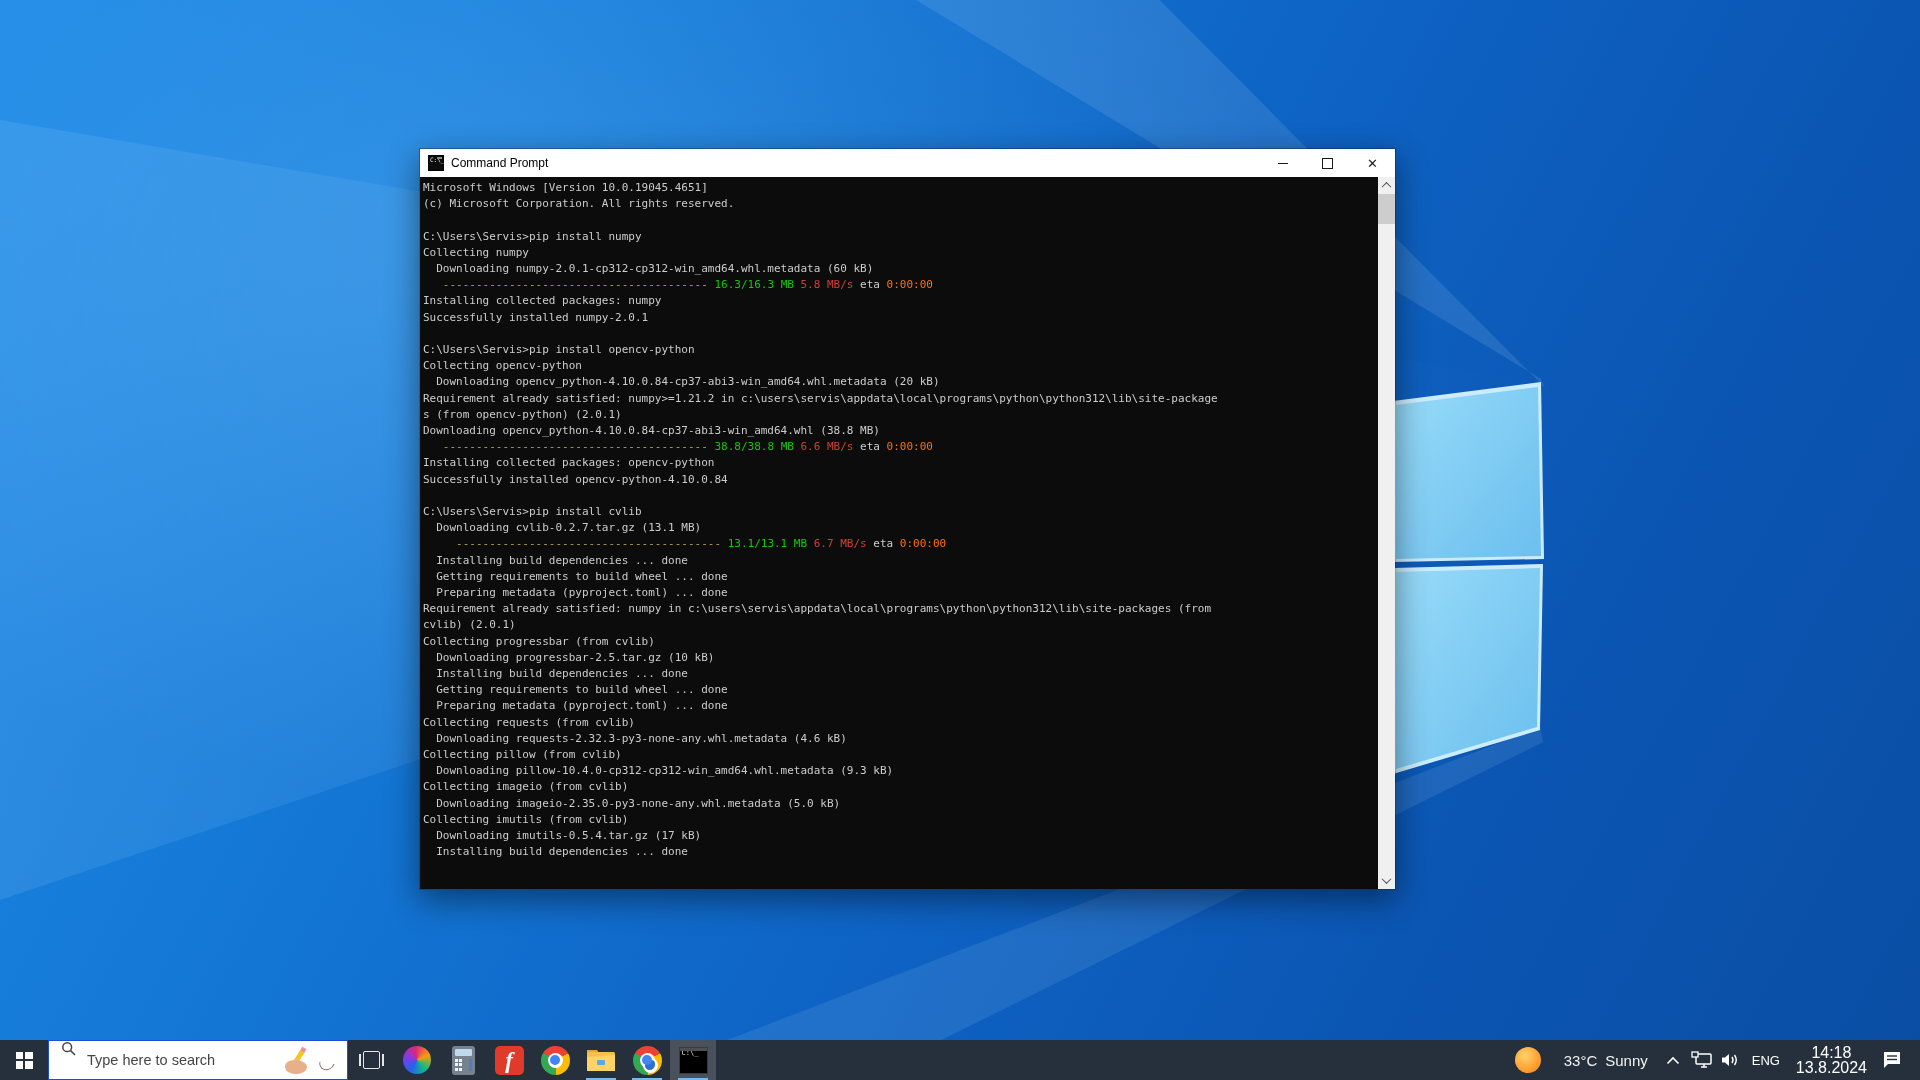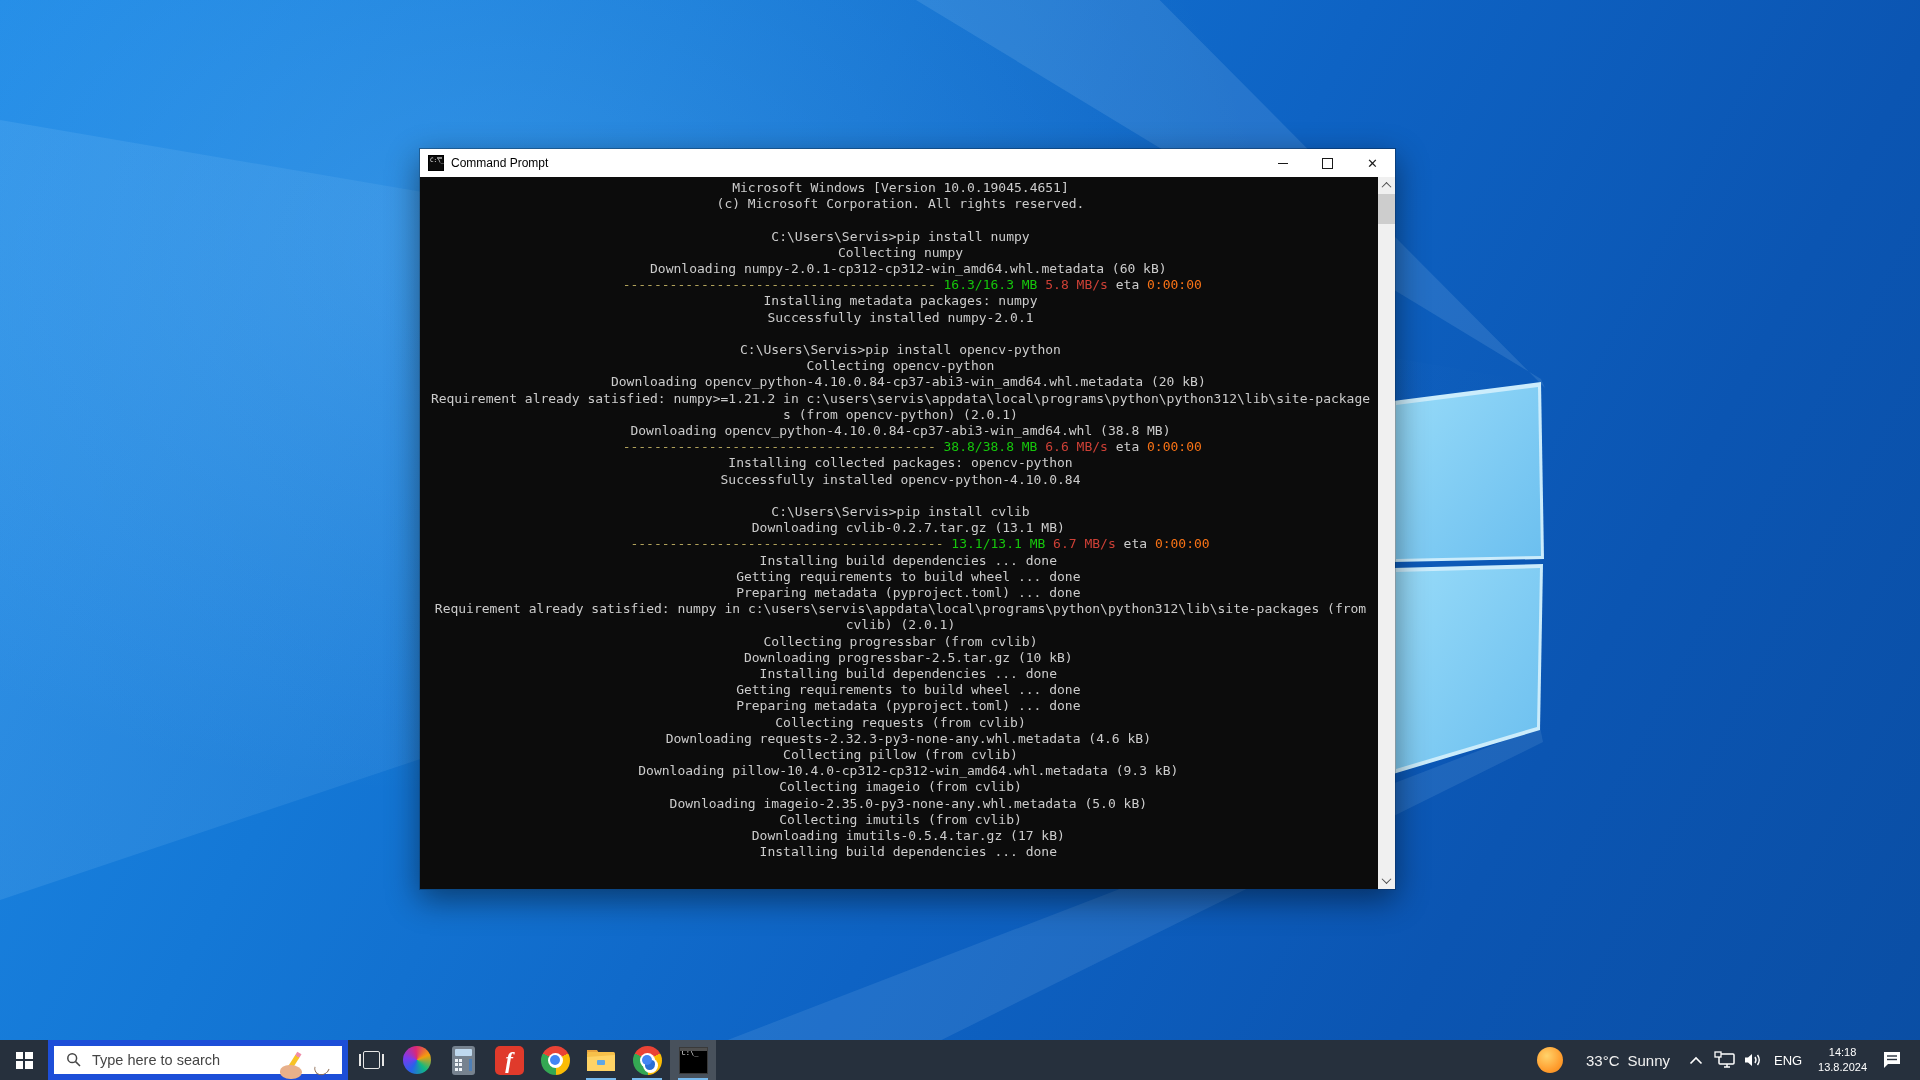--- a/index.html
+++ b/index.html
@@ -20,43 +20,43 @@
     font-family:"DejaVu Sans Mono",monospace;font-size:6px;line-height:6px;}
   .titlebar-icon::after{content:"";position:absolute;right:1px;top:1px;width:5px;height:2px;background:#8a8a8a;}
   .title-text{font-size:12px;color:#000;}
   .win-controls{position:absolute;right:0;top:0;height:28px;display:flex;}
   .win-btn{width:45px;height:28px;display:flex;align-items:center;justify-content:center;}
   .glyph-min{width:10px;height:1px;background:#1a1a1a;}
   .glyph-max{width:9px;height:9px;border:1px solid #1a1a1a;}
   .glyph-close{font-size:13px;color:#1a1a1a;line-height:13px;}
   .term{position:absolute;left:0;right:0;top:28px;bottom:0;background:#0c0c0c;}
   .term-content{position:absolute;left:3px;top:3px;right:17px;bottom:0;overflow:hidden;
-    font-family:"DejaVu Sans Mono",monospace;font-size:13px;line-height:16.2px;color:#cccccc;text-align:center;}
+    font-family:"DejaVu Sans Mono",monospace;font-size:11px;line-height:16.2px;color:#cccccc;}
   .tl{white-space:pre;min-height:16.2px;}
   .c-w{color:#cccccc;} .c-bar{color:#b1a25b;} .c-green{color:#16c60c;}
   .c-red{color:#cd4036;} .c-cyan{color:#f97316;}
   .scrollbar{position:absolute;top:0;right:0;bottom:0;width:17px;background:#f0f0f0;}
   .sb-arrow{position:absolute;left:0;width:17px;height:17px;display:flex;align-items:center;justify-content:center;}
   .sb-up{top:0;} .sb-down{bottom:0;}
   .sb-chev{width:6px;height:6px;border-left:1.5px solid #505050;border-top:1.5px solid #505050;}
   .sb-up .sb-chev{transform:rotate(45deg) translate(1px,1px);}
   .sb-down .sb-chev{transform:rotate(225deg) translate(1px,1px);}
   .sb-thumb{position:absolute;left:0;top:17px;width:17px;height:30px;background:#cdcdcd;}
 
   
   .taskbar{position:absolute;left:0;right:0;bottom:0;height:40px;background:#26303d;z-index:3;
     display:flex;align-items:stretch;}
   .tb-tile{width:46px;display:flex;align-items:center;justify-content:center;position:relative;flex:0 0 auto;}
   .tb-tile.open::after{content:"";position:absolute;bottom:0;left:8px;right:8px;height:2px;background:#76b9ed;}
   .tb-tile.active{background:rgba(255,255,255,.16);}
   .start-btn{width:48px;}
   .win-logo{width:17px;height:17px;display:grid;grid-template-columns:1fr 1fr;grid-template-rows:1fr 1fr;gap:2px;}
   .win-logo div{background:#ffffff;}
-  .search-box{width:300px;background:#ffffff;display:flex;align-items:center;position:relative;flex:0 0 auto;
-    border:6px solid #1d4ed8;box-sizing:border-box;}
+  .search-box{width:300px;background:#ffffff;display:flex;position:relative;flex:0 0 auto;
+    border:1px solid #1d4ed8;box-sizing:border-box;}
   .search-box input{border:0;outline:0;flex:1;font-size:14.5px;color:#333;background:transparent;
     font-family:"Liberation Sans",sans-serif;padding:0;}
   .search-box input::placeholder{color:#454545;opacity:1;}
   .search-glass{margin:0 10px 0 12px;flex:0 0 auto;}
   .search-art{position:absolute;right:10px;top:3px;width:56px;height:34px;pointer-events:none;}
   .pencil{position:absolute;left:14px;top:2px;width:5px;height:26px;transform:rotate(32deg);
     background:linear-gradient(#f08da8 0 4px,#f7c325 4px 21px,#e8e2d0 21px 24px,#4a3420 24px);}
   .hand{position:absolute;left:4px;top:16px;width:22px;height:14px;background:#e8b08a;border-radius:45% 55% 50% 50%;}
   .squiggle{position:absolute;right:2px;top:12px;width:14px;height:12px;border:1.5px solid #8d6e55;
     border-color:transparent transparent #8d6e55 #8d6e55;border-radius:50%;transform:rotate(-30deg);}
@@ -92,21 +92,21 @@
   .cmd-tile-icon::after{content:"";position:absolute;left:0;top:0;right:0;height:3px;background:#4f4f4f;}
   .tb-spacer{flex:1 1 auto;}
   .weather{display:flex;align-items:center;gap:23px;padding:0 12px;}
   .sun{width:26px;height:26px;border-radius:50%;
     background:radial-gradient(circle at 38% 34%,#ffd36b,#ff9d2e 62%,#ef861c);}
   .weather-text{color:#f2f2f2;font-size:15px;display:flex;gap:8px;}
   .tray{display:flex;align-items:center;gap:2px;padding-right:4px;}
   .tray-item{width:27px;height:40px;display:flex;align-items:center;justify-content:center;color:#fff;}
   .lang{font-size:13px;color:#fff;width:38px;text-align:center;}
   .clock{display:flex;flex-direction:column;align-items:center;justify-content:center;
-    color:#fff;font-size:11px;line-height:15px;padding:0 9px;text-align:right;}
+    color:#fff;font-size:16px;line-height:15px;padding:0 9px;text-align:right;}
   .show-desktop{width:8px;border-left:1px solid rgba(255,255,255,.3);}
 </style>
 </head>
 <body>
 
 <div class="desktop">
   <svg class="wallpaper-svg" width="1920" height="1080" viewBox="0 0 1920 1080">
     <defs>
       <linearGradient id="paneGrad" x1="0" y1="0" x2="1" y2="1">
         <stop offset="0" stop-color="#8fd8f8" stop-opacity="0.85"></stop>
@@ -146,21 +146,21 @@
     </div>
     <div class="term">
       <div class="term-content">
           <div class="tl"><span class="c-w">Microsoft Windows [Version 10.0.19045.4651]</span></div>
           <div class="tl"><span class="c-w">(c) Microsoft Corporation. All rights reserved.</span></div>
           <div class="tl"><span class="c-w"></span></div>
           <div class="tl"><span class="c-w">C:\Users\Servis&gt;pip install numpy</span></div>
           <div class="tl"><span class="c-w">Collecting numpy</span></div>
           <div class="tl"><span class="c-w">  Downloading numpy-2.0.1-cp312-cp312-win_amd64.whl.metadata (60 kB)</span></div>
           <div class="tl"><span class="c-bar">   ---------------------------------------- </span><span class="c-green">16.3/16.3 MB </span><span class="c-red">5.8 MB/s </span><span class="c-w">eta </span><span class="c-cyan">0:00:00</span></div>
-          <div class="tl"><span class="c-w">Installing metadata packages: numpy</span></div>
+          <div class="tl"><span class="c-w">Installing collected packages: numpy</span></div>
           <div class="tl"><span class="c-w">Successfully installed numpy-2.0.1</span></div>
           <div class="tl"><span class="c-w"></span></div>
           <div class="tl"><span class="c-w">C:\Users\Servis&gt;pip install opencv-python</span></div>
           <div class="tl"><span class="c-w">Collecting opencv-python</span></div>
           <div class="tl"><span class="c-w">  Downloading opencv_python-4.10.0.84-cp37-abi3-win_amd64.whl.metadata (20 kB)</span></div>
           <div class="tl"><span class="c-w">Requirement already satisfied: numpy&gt;=1.21.2 in c:\users\servis\appdata\local\programs\python\python312\lib\site-package</span></div>
           <div class="tl"><span class="c-w">s (from opencv-python) (2.0.1)</span></div>
           <div class="tl"><span class="c-w">Downloading opencv_python-4.10.0.84-cp37-abi3-win_amd64.whl (38.8 MB)</span></div>
           <div class="tl"><span class="c-bar">   ---------------------------------------- </span><span class="c-green">38.8/38.8 MB </span><span class="c-red">6.6 MB/s </span><span class="c-w">eta </span><span class="c-cyan">0:00:00</span></div>
           <div class="tl"><span class="c-w">Installing collected packages: opencv-python</span></div>

